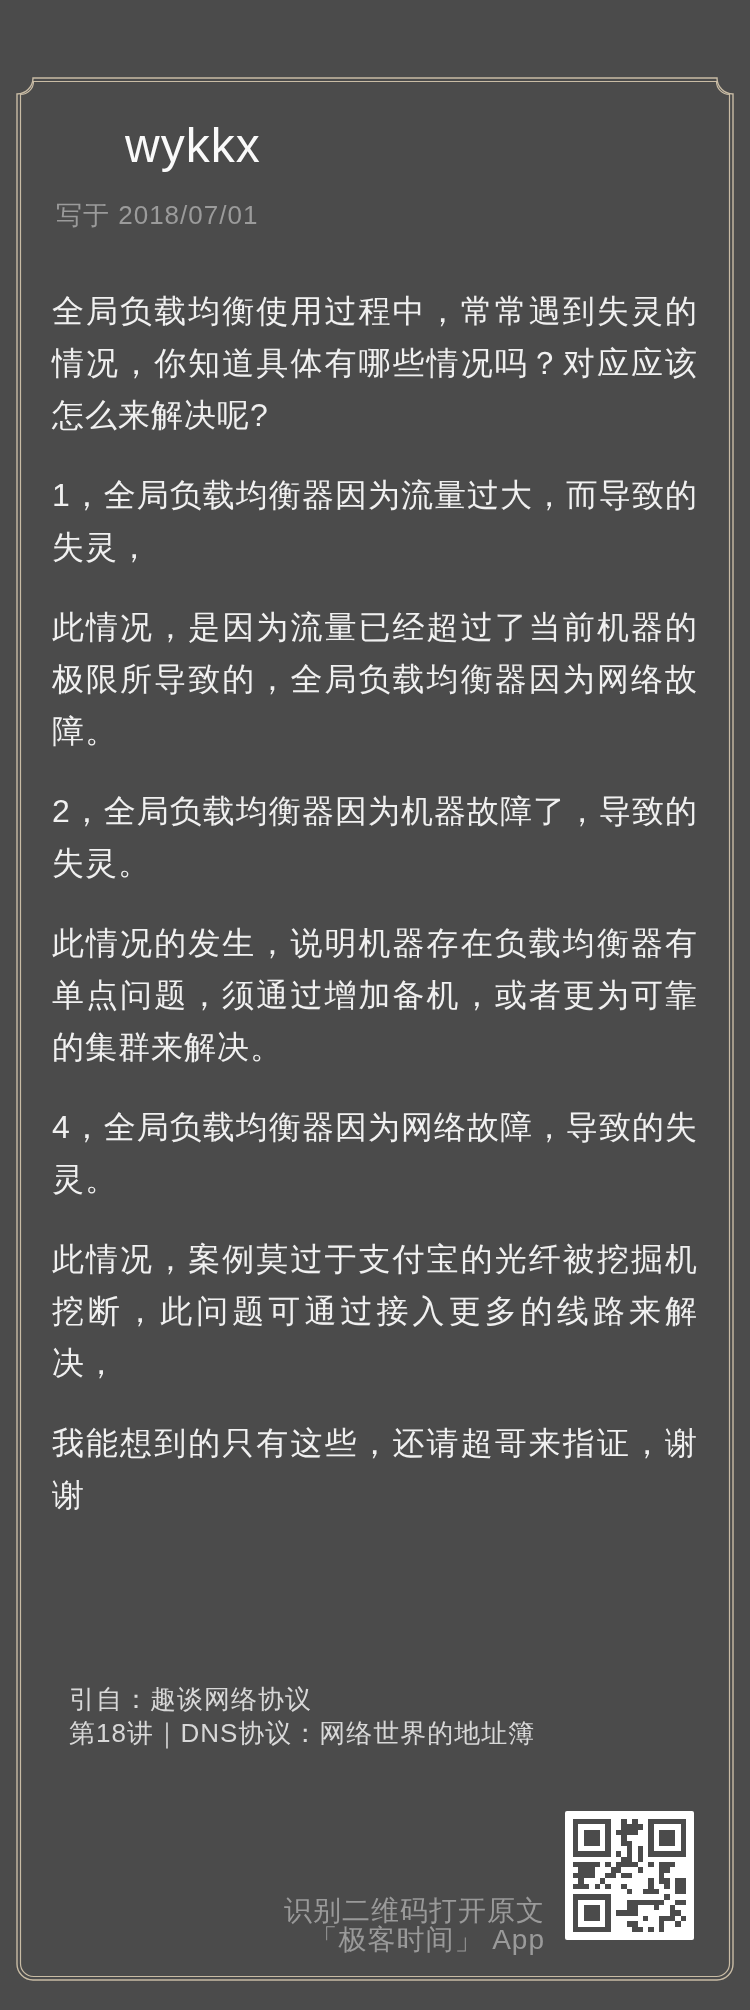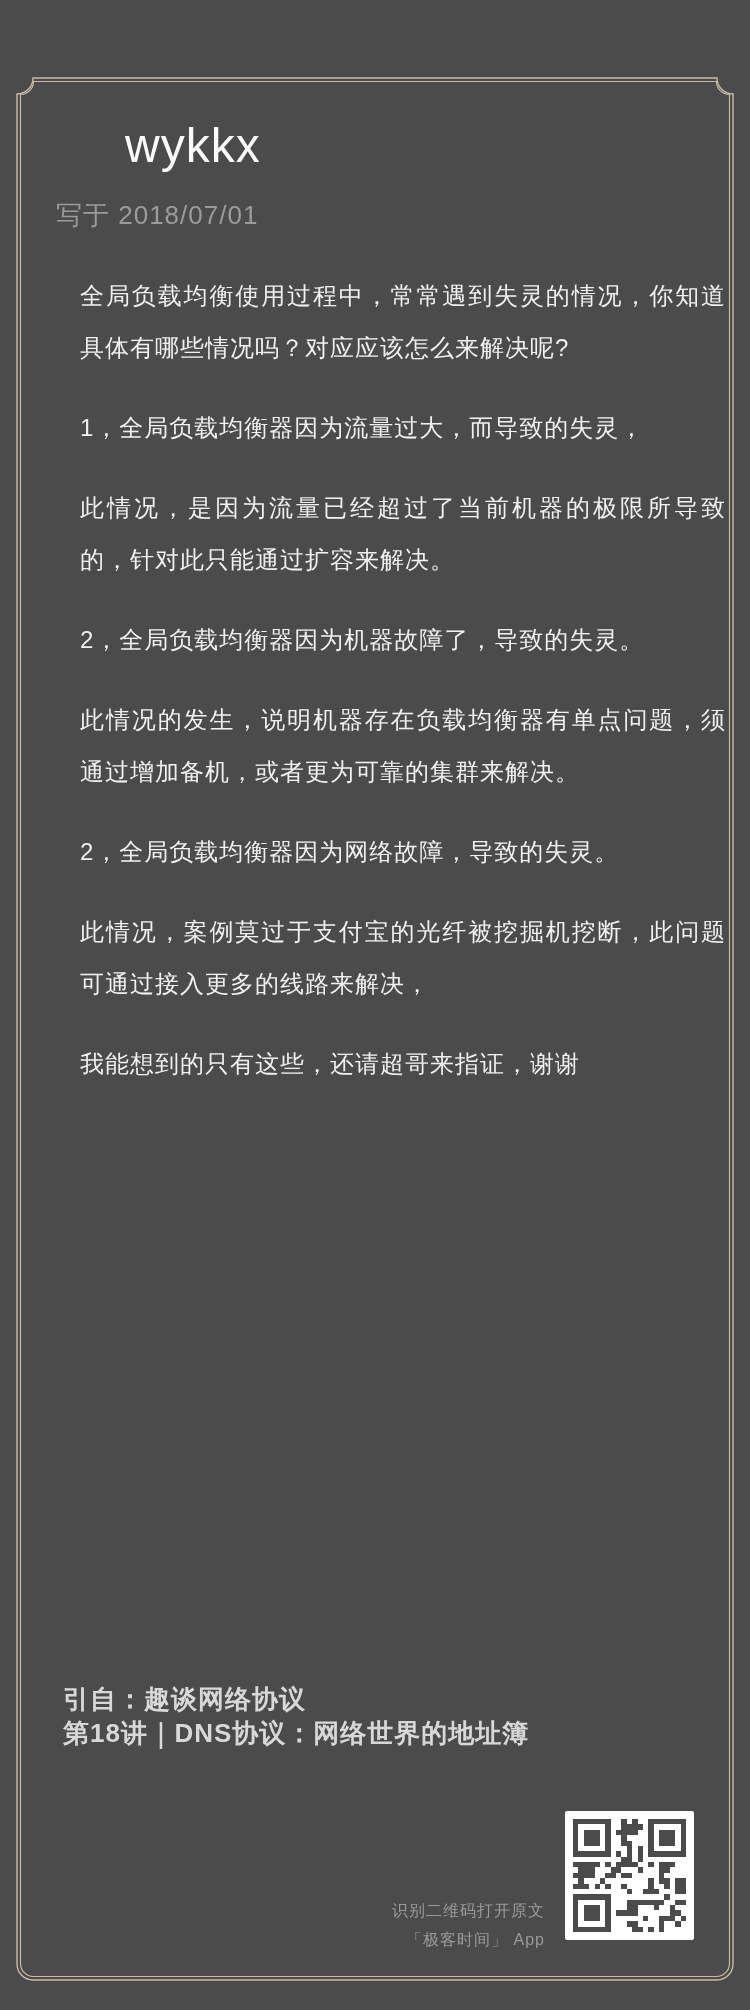--- a/index.html
+++ b/index.html
@@ -20,49 +20,49 @@
     font-size: 48px; line-height: 48px;
     color: #fafafa; letter-spacing: 1px;
   }
   .date {
     position: absolute; left: 56px; top: 198px;
     font-size: 26px; line-height: 34px;
     color: #9b9b9b; letter-spacing: 1px; text-align: right;
   }
 
   .body-text {
-    position: absolute; left: 52px; top: 270px;
+    position: absolute; left: 52px; top: 285px;
     width: 646px;
-    font-size: 24px; line-height: 52px;
+    font-size: 32px; line-height: 52px;
     letter-spacing: 1px;
     color: #f0f0f0;
-    text-align: justify; text-justify: inter-ideograph; margin-left: 28px;
+    text-align: justify; text-justify: inter-ideograph;
   }
   .body-text p { margin: 0; }
   .body-text p + p { margin-top: 28px; }
 
   .citation {
-    position: absolute; left: 47px; top: 1682px;
-    display: flex; align-items: center; font-weight: bold;
+    position: absolute; left: 53px; top: 1682px;
+    display: flex; align-items: center;
   }
   .citation-bar {
     width: 3px; background: #ececec;
     margin: 6px 0 4px 0;
   }
   .citation-lines {
     margin-left: 13px;
     font-size: 26px; line-height: 34px;
     letter-spacing: 1px;
     color: #d8d8d8;
   }
 
   .qr-hint {
     position: absolute; right: 205px; top: 1896px;
     text-align: right;
-    font-size: 16px; line-height: 29px;
+    font-size: 28px; line-height: 29px;
     letter-spacing: 1px;
     color: #9a9a9a;
   }
 
   .qr {
     position: absolute; left: 565px; top: 1811px;
     width: 129px; height: 129px;
     background: #ffffff;
     border-radius: 2px;
     box-sizing: border-box;
@@ -83,24 +83,24 @@
   </svg>
 
   <div class="author">wykkx</div>
 
   <div class="date">写于 2018/07/01</div>
 
   <div class="body-text">
 
   <p>全局负载均衡使用过程中，常常遇到失灵的情况，你知道具体有哪些情况吗？对应应该怎么来解决呢?</p>
       <p>1，全局负载均衡器因为流量过大，而导致的失灵，</p>
-      <p>此情况，是因为流量已经超过了当前机器的极限所导致的，针对此只能通过扩容来解决。</p>
+      <p>此情况，是因为流量已经超过了当前机器的极限所导致的，全局负载均衡器因为网络故障。</p>
       <p>2，全局负载均衡器因为机器故障了，导致的失灵。</p>
       <p>此情况的发生，说明机器存在负载均衡器有单点问题，须通过增加备机，或者更为可靠的集群来解决。</p>
-      <p>2，全局负载均衡器因为网络故障，导致的失灵。</p>
+      <p>4，全局负载均衡器因为网络故障，导致的失灵。</p>
       <p>此情况，案例莫过于支付宝的光纤被挖掘机挖断，此问题可通过接入更多的线路来解决，</p>
       <p>我能想到的只有这些，还请超哥来指证，谢谢</p>
     </div>
 
   <div class="citation">
     <div class="citation-bar"></div>
     <div class="citation-lines">
       <div>引自：趣谈网络协议</div>
       <div>第18讲｜DNS协议：网络世界的地址簿</div>
     </div>

